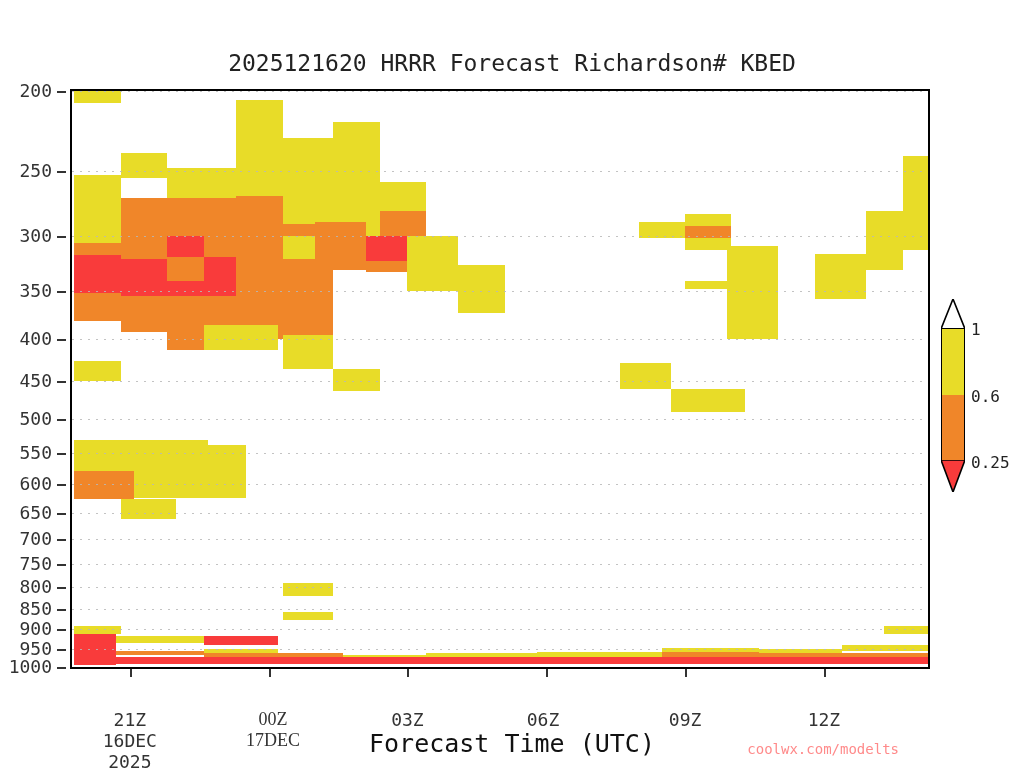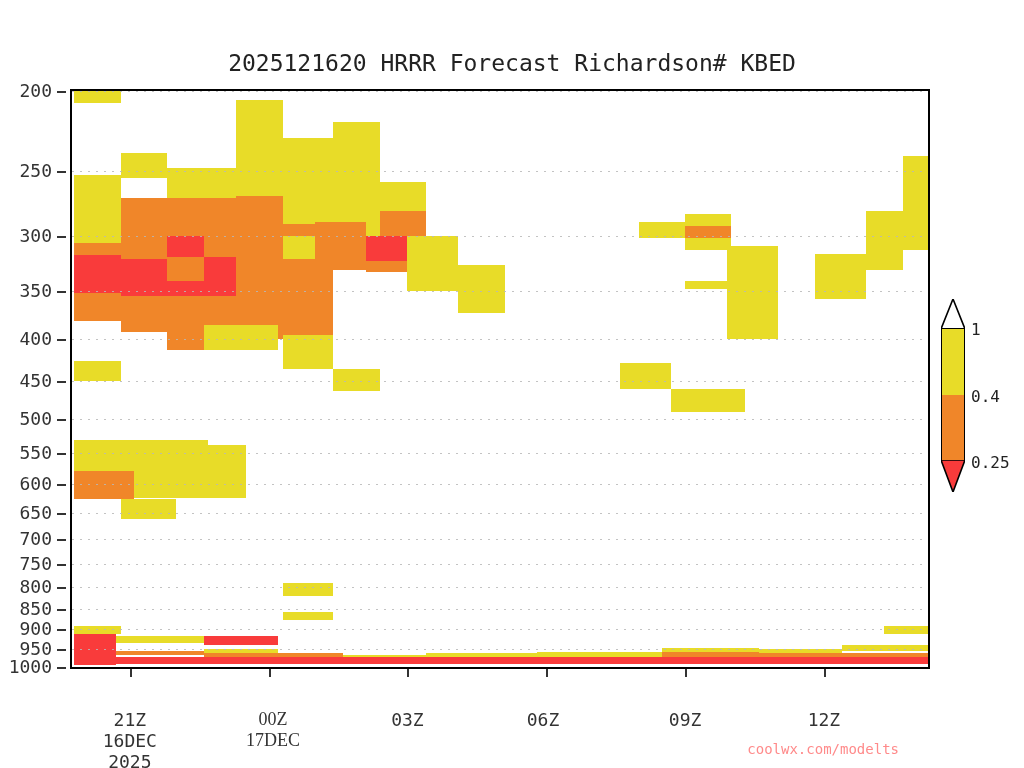--- a/index.html
+++ b/index.html
@@ -258,31 +258,32 @@
       <div class="xtick" style="left: 615.081px;">
         <div>09Z</div>
       </div>
       <div class="xtickmark" style="left: 615.081px;"></div>
       <div class="xtick" style="left: 753.892px;">
         <div>12Z</div>
       </div>
       <div class="xtickmark" style="left: 753.892px;"></div>
     </div>
 
+  <div class="axis-title">Forecast Time (UTC)</div>
 
   <div class="colorbar">
     <svg class="cb-arrow-up-o" viewBox="0 0 24 30">
       <polygon points="12,0 24,30 0,30" fill="#ffffff" stroke="#000" stroke-width="1.6"></polygon>
     </svg>
     <div class="cb-body" id="cb-body">
         <div class="cb-seg" style="top: 0%; height: 50%; background: rgb(232, 220, 40);"></div>
         <div class="cb-seg" style="top: 50%; height: 50%; background: rgb(240, 134, 41);"></div>
       </div>
     <svg class="cb-arrow-dn-o" viewBox="0 0 24 32">
       <polygon points="0,0 24,0 12,32" fill="#f93b3b" stroke="#000" stroke-width="1.6"></polygon>
     </svg>
     <div class="cb-label" style="top:29px">1</div>
-    <div class="cb-label" style="top:96px">0.4</div>
+    <div class="cb-label" style="top:96px">0.6</div>
     <div class="cb-label" style="top:162px">0.25</div>
   </div>
 
   <div class="watermark">coolwx.com/modelts</div>
 </div>
 
 </body></html>

